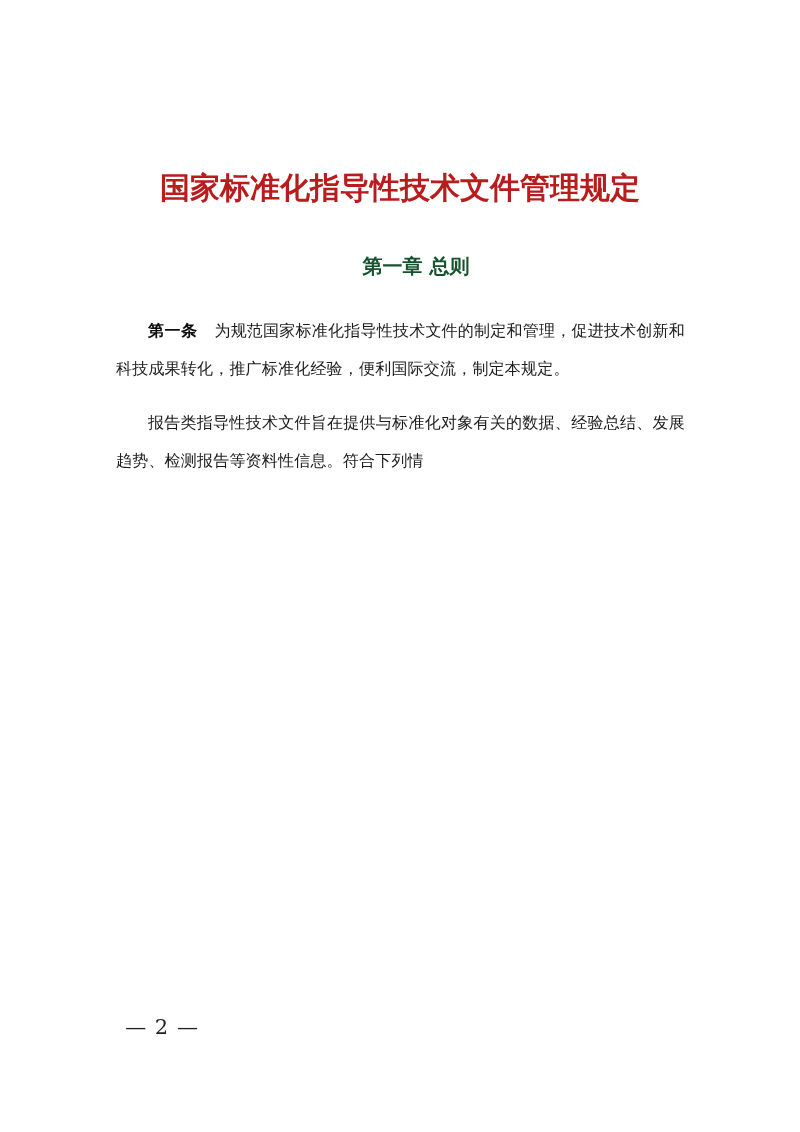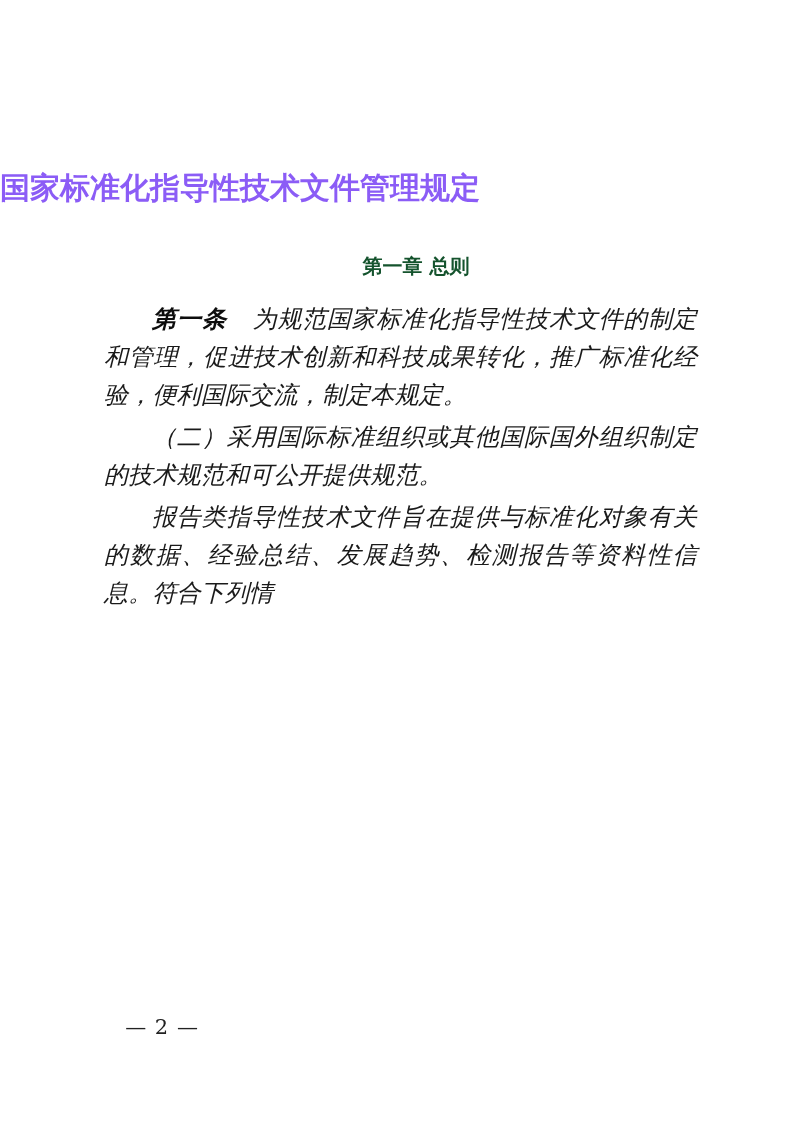--- a/index.html
+++ b/index.html
@@ -18,26 +18,27 @@
     font-family: "DejaVu Serif", "Liberation Serif", serif;
     color: #151515;
   }
 
   
   .doc-title {
     position: absolute;
     top: 168px;
     left: 0;
     width: 800px;
+    text-align: center;
     font-family: "DejaVu Sans", "Liberation Sans", sans-serif;
     font-weight: bold;
     font-size: 30px;
     line-height: 40px;
     letter-spacing: 0px;
-    color: #8b5cf6;
+    color: #b91c1c;
   }
 
   
   .chapter-heading {
     position: absolute;
     top: 252px;
     left: 16px;
     width: 800px;
     text-align: center;
     font-family: "DejaVu Sans", "Liberation Sans", sans-serif;
@@ -49,31 +50,30 @@
 
   
   .body-block {
     position: absolute;
     top: 296px;
     left: 100px;
     width: 601px;
   }
 
   .para {
-    margin: 4px;
-    font-size: 24px;
+    margin: 16px;
+    font-size: 16px;
     line-height: 38px;
     text-align: justify;
     text-align-last: left;
     text-justify: inter-ideograph;
     text-indent: 2em;
     color: #1a1a1a;
     letter-spacing: 0.2px;
     font-family: "DejaVu Serif", "Liberation Serif", serif;
-    font-style: italic;
   }
 
   .art-label {
     font-family: "DejaVu Sans", "Liberation Sans", sans-serif;
     font-weight: bold;
     color: #0d0d0d;
     letter-spacing: 0.5px;
   }
 
   .art-gap {
@@ -106,21 +106,20 @@
   <div class="chapter-heading">第一章 总则</div>
 
   <div class="body-block">
 
     <p class="para"><span class="art-label">第一条</span><span class="art-gap"></span><span>为规范国家标准化指导性技术文件的制定和管理，促进技术创新和科技成果转化，推广标准化经验，便利国际交流，制定本规定。</span></p>
 
 
 
 
 
-    <p class="para">（二）采用国际标准组织或其他国际国外组织制定的技术规范和可公开提供规范。</p>
 
     <p class="para">报告类指导性技术文件旨在提供与标准化对象有关的数据、经验总结、发展趋势、检测报告等资料性信息。符合下列情</p>
 
   </div>
 
   <div class="page-footer">— 2 —</div>
 
 </div>
 
 </body></html>

